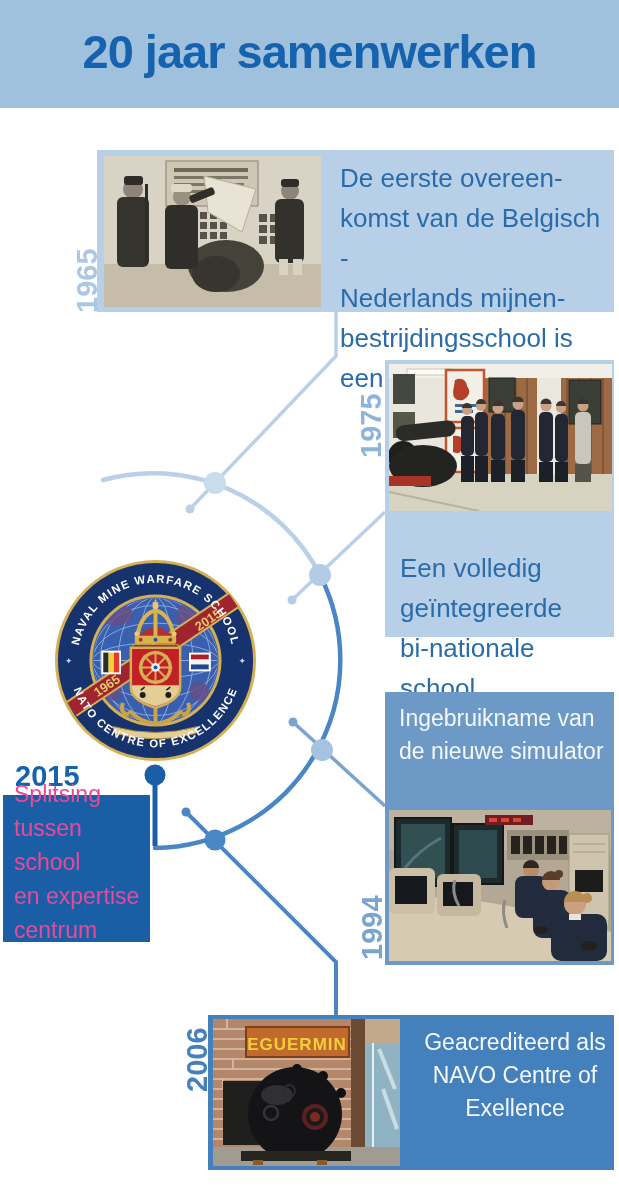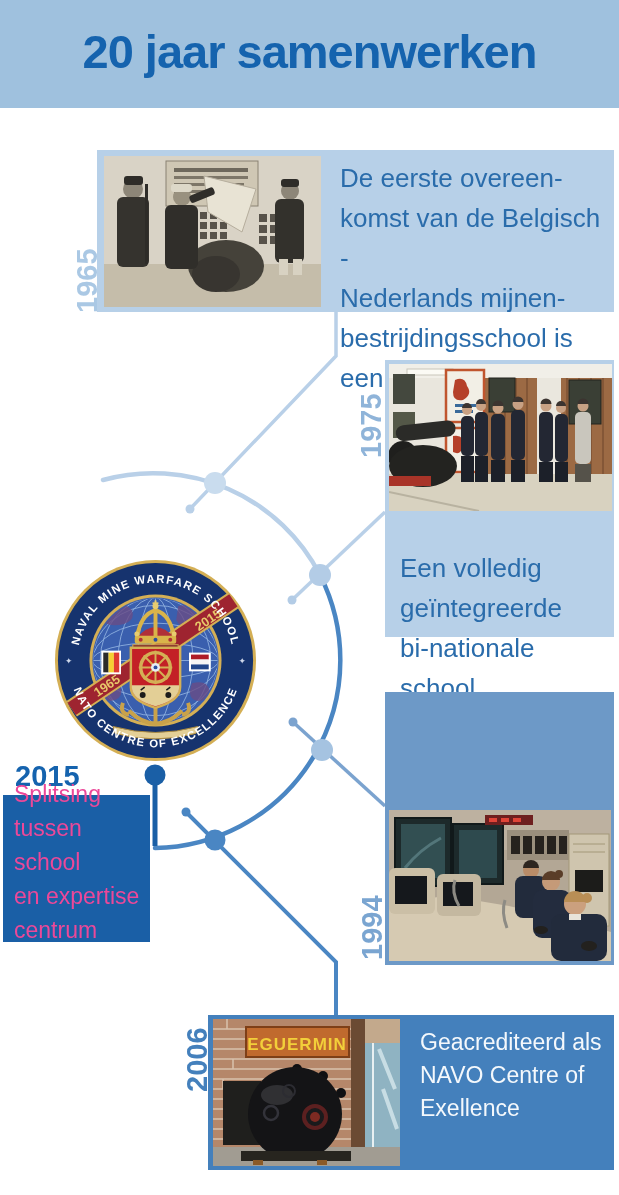--- a/index.html
+++ b/index.html
@@ -31,21 +31,21 @@
   
   .blk1975{left:385px;top:360px;width:229px;height:277px;}
   .cap1975{left:400px;top:548px;width:210px;}
   .yr1975{left:355px;top:458px;color:#8fb4d9;}
   
   .blk1994{left:385px;top:692px;width:229px;height:273px;background:#6d99c7;}
   .cap1994{left:399px;top:702px;width:212px;}
   .yr1994{left:356px;top:960px;color:#7aa5d1;}
   
   .blk2006{left:208px;top:1015px;width:406px;height:155px;background:#4480bc;}
-  .cap2006{left:420px;top:1026px;width:190px;}
+  .cap2006{left:420px;top:1026px;width:190px;text-align:center;}
   .yr2006{left:181px;top:1092px;color:#4480bc;}
   
   .yr2015{left:15px;top:760px;color:#1563ae;font-size:29px;font-weight:700;}
   .box2015{left:3px;top:795px;width:147px;height:147px;background:#1a5fa6;}
   .cap2015{left:14px;top:777px;width:130px;color:#ec4899;font-size:23px;line-height:34px;white-space:pre-line;}
   
   .overlay{left:0;top:0;width:619px;height:1195px;pointer-events:none;}
   
   .logo{left:52px;top:557px;width:207px;height:207px;}
 </style>
@@ -213,20 +213,22 @@
       <rect x="150" y="98" width="14" height="20" fill="#1c2029"></rect>
         <rect x="166" y="98" width="13" height="20" fill="#1c2029"></rect>
       <rect x="186" y="100" width="16" height="18" fill="#55524a"></rect>
     </g>
   </svg>
   <div class="abs caption dark cap1975">Een volledig
 geïntegreerde
 bi-nationale school</div>
 
   <div class="abs blk1994"></div>
+  <div class="abs caption light cap1994">Ingebruikname van
+de nieuwe simulator</div>
   <span class="yr yr1994">1994</span>
   <svg class="photo-frame" style="left:389px;top:810px;" width="222" height="151" viewBox="0 0 222 151" xmlns="http://www.w3.org/2000/svg">
     <rect width="222" height="151" fill="#b3a795"></rect>
     <rect width="222" height="40" fill="#bdb1a0"></rect>
     <g>
       <rect x="6" y="8" width="56" height="68" fill="#1d2a2b" stroke="#11191a" stroke-width="2"></rect>
       <rect x="12" y="14" width="44" height="54" fill="#324f52"></rect>
       <path d="M16,58 q14,-18 36,-30" stroke="#53767a" stroke-width="3" fill="none"></path>
       <rect x="64" y="14" width="50" height="60" fill="#1d2a2b" stroke="#11191a" stroke-width="2"></rect>
       <rect x="70" y="20" width="38" height="48" fill="#2e4a4e"></rect>

